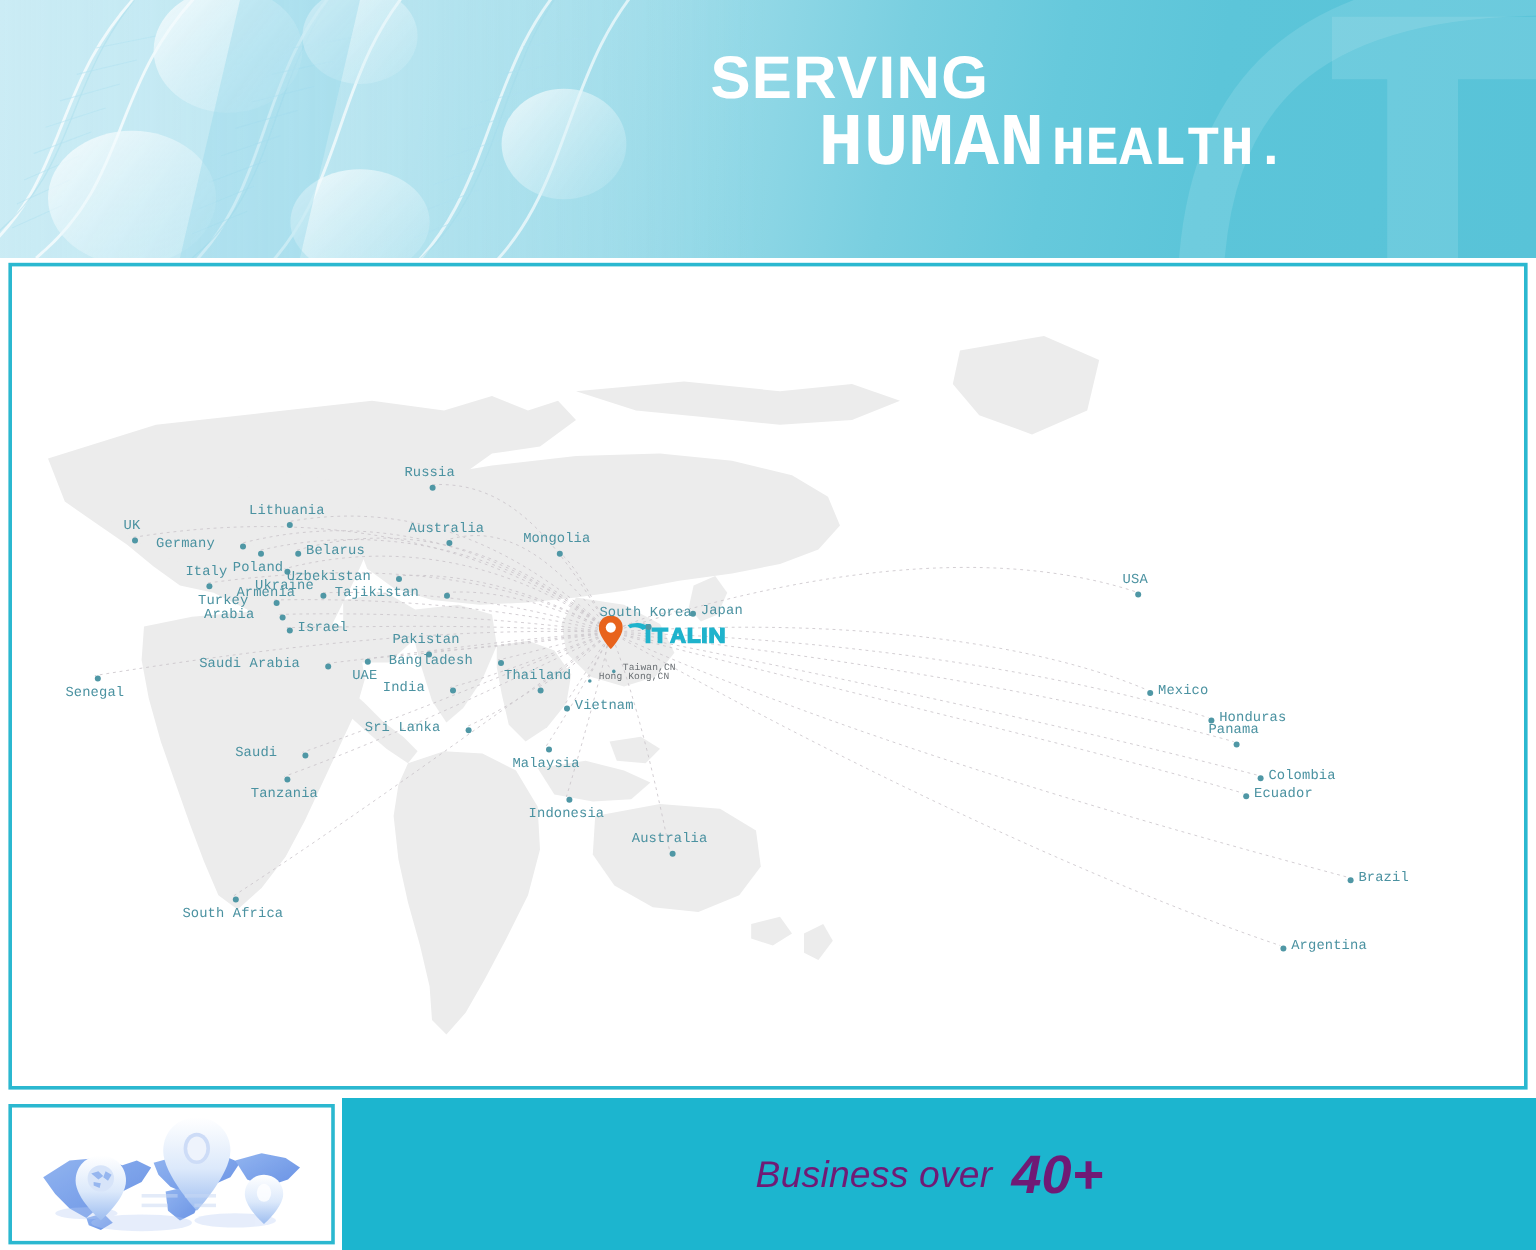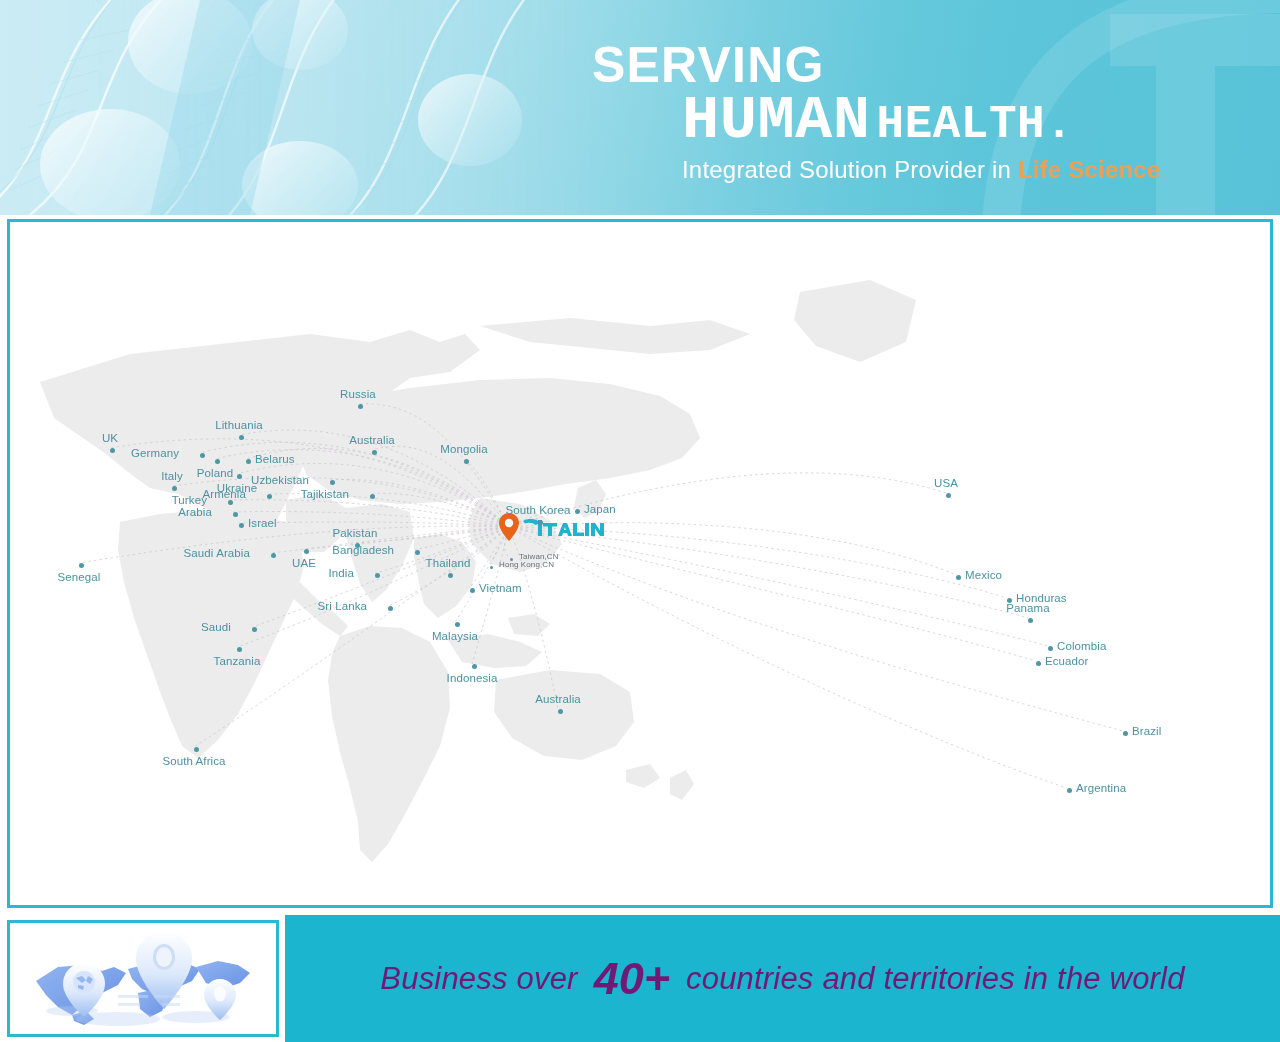--- a/index.html
+++ b/index.html
@@ -63,21 +63,21 @@
 
   
   .node { position:absolute; }
   .node .dot {
     position:absolute; width:5px; height:5px; border-radius:50%;
     background:#4f97a5; left:0; top:0;
   }
   .node .lbl {
     position:absolute; white-space:nowrap;
     font-size:11.5px; color:#4b92a1; letter-spacing:.1px;
-    font-family:Liberation Sans, sans-serif;
+    font-family:Liberation Mono, monospace;
   }
   .node.lbl-above .lbl { left:50%; transform:translateX(-50%); top:-16px; }
   .node.lbl-below .lbl { left:50%; transform:translateX(-50%); top:8px; }
   .node.lbl-left  .lbl { right:21px; top:-6px; }
   .node.lbl-right .lbl { left:9px;  top:-6px; }
   .node.tiny .lbl { font-size:8px; color:#6a6f73; }
   .node.tiny .dot { width:3px; height:3px; }
 
   
   .hq { position:absolute; left:489px; top:291px; width:110px; height:34px; }
@@ -184,23 +184,20 @@
       </g>
       <g fill="none" stroke="#ffffff" stroke-opacity=".13" stroke-width="38">
         <path d="M40,280 C40,100 130,20 330,20"></path>
       </g>
     </svg>
 
     <div class="hdr-text">
       <div class="t-serving">SERVING</div>
       <div class="t-line2">
         <span class="t-human">HUMAN</span><span class="t-health">HEALTH.</span>
-      </div>
-      <div class="t-sub">
-        <span>Integrated Solution Provider in </span><span class="accent">Life Science</span>
       </div>
     </div>
   </div>
 
   <div class="map-panel">
     <div class="map-inner" id="map-inner">
 
       <svg class="world-svg" viewBox="0 0 1260 683" preserveAspectRatio="none">
         <g fill="#ececec">
 
@@ -498,21 +495,20 @@
         </div>
       </div>
   </div>
 
   <div class="footer">
     <div class="footer-left-fill"></div>
     <div class="footer-bar">
       <div class="footer-text">
         <span class="ft-a">Business over</span>
         <span class="ft-b">40+</span>
-        <span class="ft-c">countries and territories in the world</span>
       </div>
     </div>
     <div class="footer-logo-box">
       <svg class="footer-logo-svg" viewBox="0 0 266 111">
         <defs>
           <linearGradient id="pinG" x1="0" y1="0" x2="0" y2="1">
             <stop offset="0%" stop-color="#ffffff"></stop>
             <stop offset="55%" stop-color="#dce9fb"></stop>
             <stop offset="100%" stop-color="#9dbdf0"></stop>
           </linearGradient>

